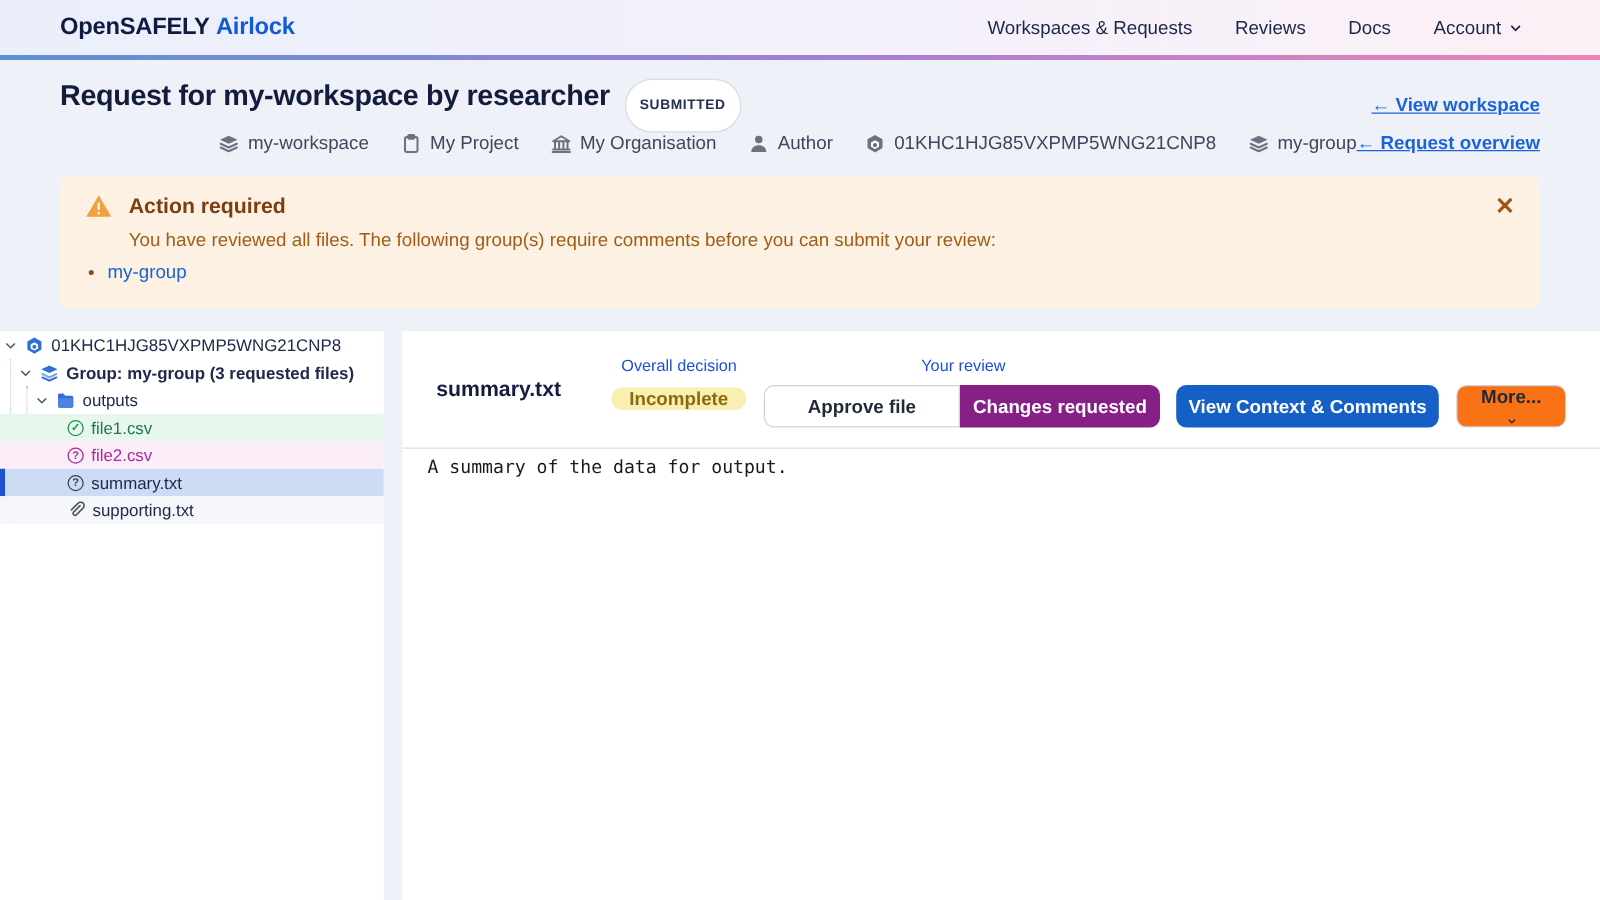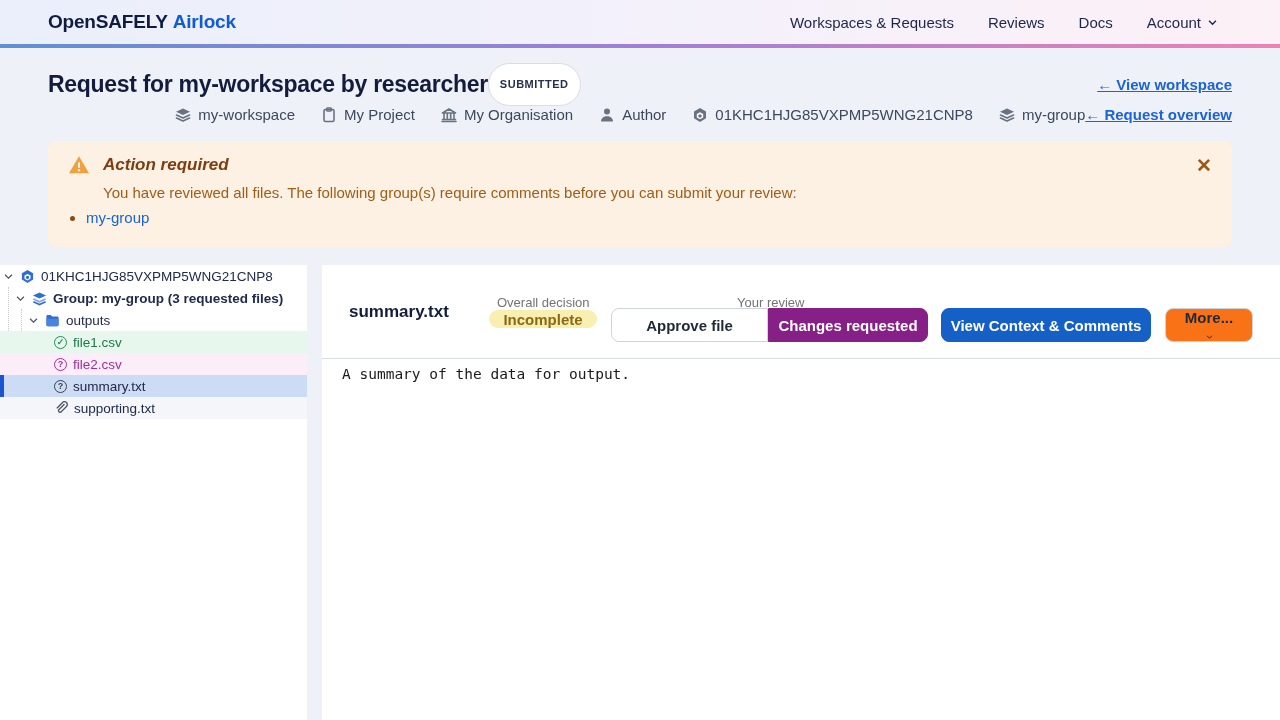--- a/index.html
+++ b/index.html
@@ -27,41 +27,41 @@
   .logo { font-size: 19px; font-weight: 700; letter-spacing: -0.2px; cursor: pointer; }
   .logo .lp { color: #101b42; }
   .logo .ls { color: #0f5bd6; margin-left: 5px; }
   .nav-items { display: flex; align-items: center; gap: 34px; }
   .nav-link { font-size: 15px; font-weight: 400; color: #1b2749; cursor: pointer; display: flex; align-items: center; gap: 6px; }
   .chev { width: 11px; height: 11px; stroke: #1b2749; stroke-width: 2; fill: none; }
 
   
   .hero { position: absolute; top: 48px; left: 48px; right: 48px; }
   .title-row { margin-top: 15px; display: flex; align-items: center; justify-content: space-between; }
-  .title-left { display: flex; align-items: center; gap: 0; }
+  .title-left { display: flex; gap: 12px; }
   h1.page-title { font-size: 23px; font-weight: 700; color: #131c3d; letter-spacing: -0.3px; }
   .status-badge {
     background: #ffffff; border: 1px solid #d8dce3; border-radius: 999px;
     font-size: 11px; font-weight: 700; letter-spacing: 0.5px; color: #25304f;
     padding: 15px 11px; line-height: 1;
   }
   .hero-link { font-size: 15px; font-weight: 700; color: #1b63d8; text-decoration: underline; cursor: pointer; }
   .meta-row { display: flex; align-items: center; justify-content: flex-end; }
   .meta-items { display: flex; align-items: center; gap: 26px; }
   .meta-item { display: flex; align-items: center; gap: 7px; font-size: 15px; color: #3e485c; }
   .meta-item svg { width: 16px; height: 16px; }
   .gicon { stroke: #6a7282; fill: none; stroke-width: 1.6; stroke-linecap: round; stroke-linejoin: round; }
   .gicon-fill { fill: #6a7282; stroke: none; }
 
   
   .alert {
     position: absolute; top: 141px; left: 48px; width: 1184px; height: 106px;
     background: #fdf1e3; border-radius: 8px; padding: 14px 20px;
   }
-  .alert-head { display: flex; align-items: center; gap: 13px; font-style: italic; }
+  .alert-head { display: flex; align-items: center; gap: 13px; }
   .alert-title { font-size: 17px; font-weight: 700; color: #7c3d10; }
   .warn-svg { width: 22px; height: 20px; }
   .alert-close {
     position: absolute; top: 10px; right: 14px; width: 28px; height: 28px;
     background: none; border: none; color: #9c5718; font-size: 19px; font-weight: 700;
     cursor: pointer; line-height: 1;
   }
   .alert-body { margin-left: 35px; margin-top: 9px; font-size: 15px; color: #9e5d18; }
   .alert-list { margin: 8px 0 0 18px; }
   .alert-list li { color: #8a4a14; font-size: 15px; margin-top: 2px; }
@@ -90,21 +90,21 @@
   .circ-magenta { color: #a62b9b; }
   .circ-dark { color: #39414f; }
   .guide { position: absolute; border-left: 1px dotted #c3cad6; width: 0; }
   .g1 { left: 8px;  top: 22px; height: 132px; }
   .g2 { left: 21px; top: 44px; height: 110px; }
   .g3 { left: 35px; top: 66px; height: 88px; }
 
   
   .main { position: absolute; top: 265px; bottom: 0; left: 322px; right: 0; background: #ffffff; }
   .file-title { position: absolute; left: 27px; top: 37px; font-size: 17px; font-weight: 700; color: #131c3d; }
-  .col-label { position: absolute; font-size: 13px; color: #737373; top: 30px; text-align: right; }
+  .col-label { position: absolute; font-size: 13px; color: #1d4ed8; top: 20px; text-align: right; }
   .lbl-decision { left: 175px; }
   .lbl-review { left: 415px; }
   .pill-incomplete {
     position: absolute; left: 167px; top: 45px; width: 108px; height: 18px;
     background: #f8efb0; color: #8c6a14; border-radius: 16px;
     display: flex; align-items: center; justify-content: center;
     font-size: 15px; font-weight: 700;
   }
   .btn { font-family: "Liberation Sans", sans-serif; font-size: 15px; font-weight: 700; cursor: pointer; height: 34px; position: absolute; top: 43px; display: flex; align-items: center; justify-content: center; gap: 7px; }
   .btn-approve { left: 289px; width: 157px; background: #ffffff; border: 1px solid #cfd4dc; border-radius: 8px 0 0 8px; color: #1f2937; }

